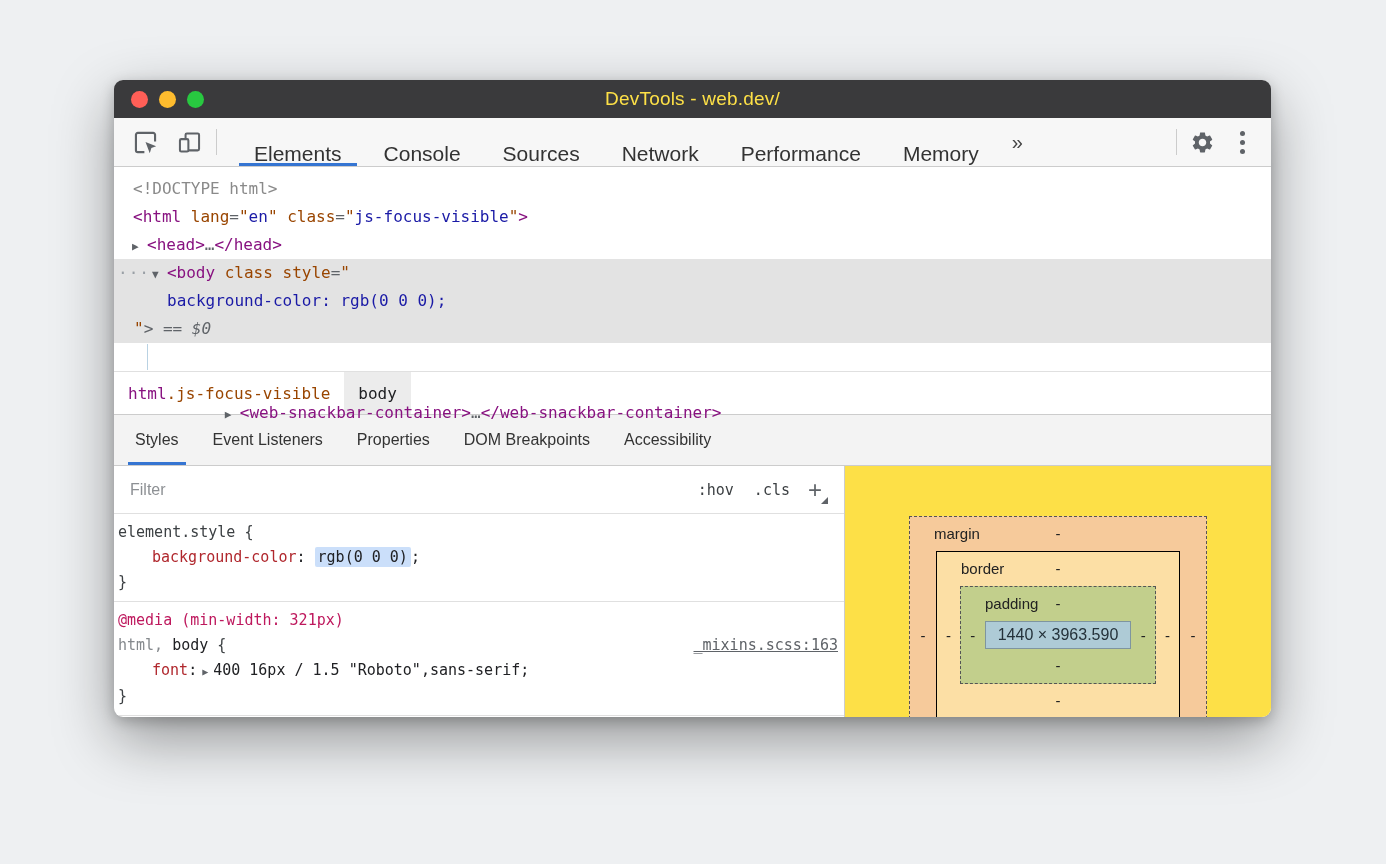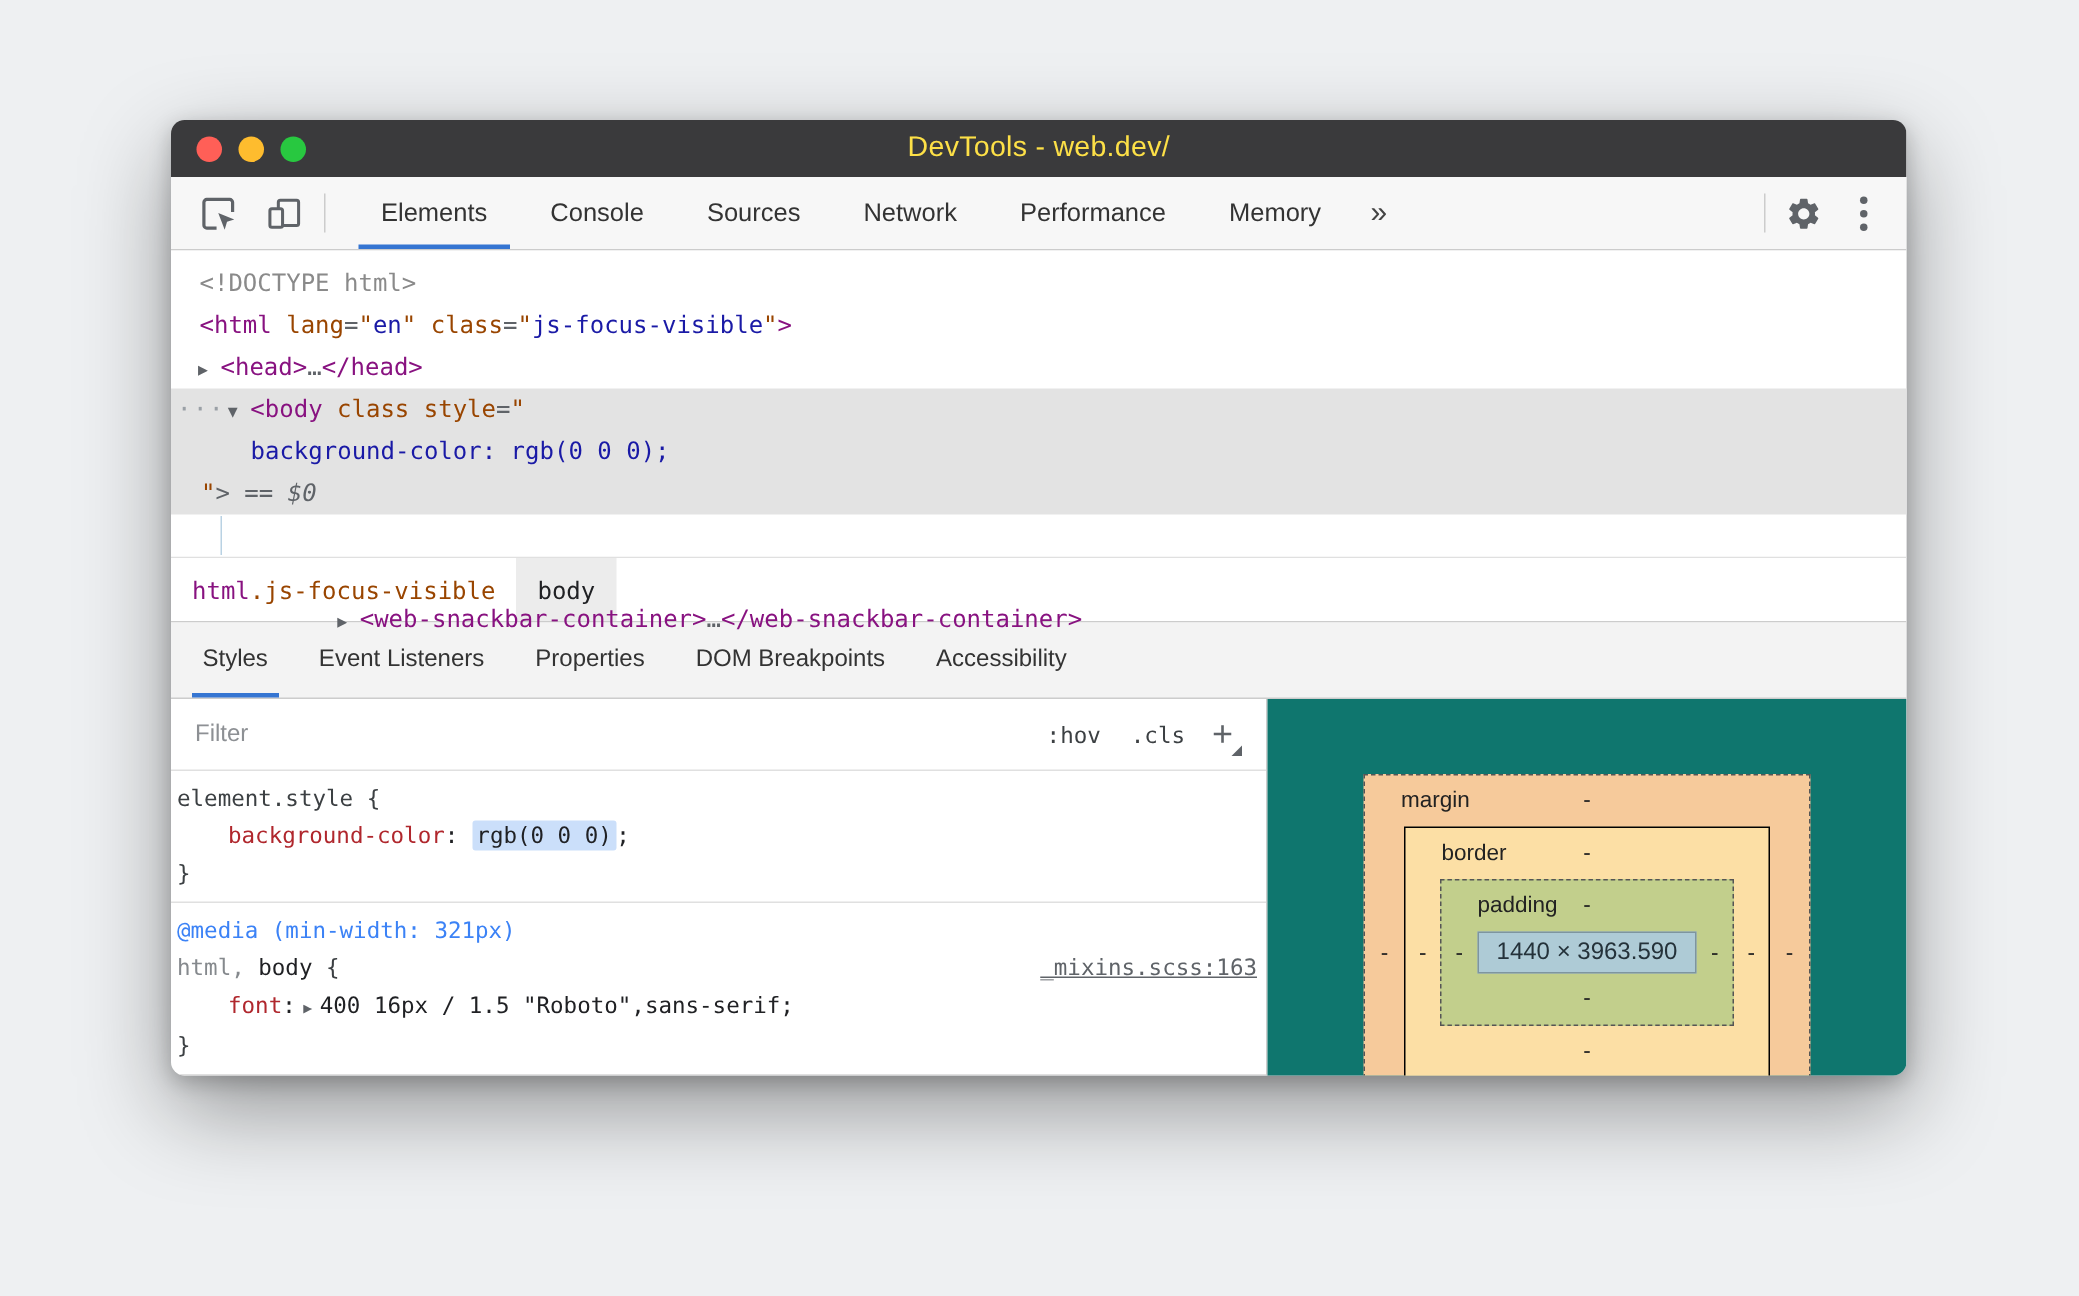--- a/index.html
+++ b/index.html
@@ -28,21 +28,21 @@
   }
   
   .toolbar {
     height:49px; background:#f7f7f7; border-bottom:1px solid #ccc;
     display:flex; align-items:stretch;
   }
   .tool-icons { display:flex; align-items:center; gap:10px; padding:0 10px 0 14px; }
   .icon-btn { width:34px; height:34px; display:flex; align-items:center; justify-content:center; border-radius:3px; }
   .vdiv { width:1px; height:26px; background:#ccc; align-self:center; }
   .tabs { display:flex; align-items:stretch; margin-left:6px; }
-  .tab { position:relative; display:flex; align-items:center; padding:0 21px; font-size:17px; color:#333; cursor:default; }
+  .tab { position:relative; display:flex; align-items:flex-end; padding:0 21px; font-size:21px; color:#333; cursor:default; }
   .tab.active::after { content:""; position:absolute; left:6px; right:6px; bottom:0; height:3px; background:#3575d2; }
   .overflow-chevrons { display:flex; align-items:center; font-size:20px; color:#444; padding:0 12px; }
   .toolbar-right { margin-left:auto; display:flex; align-items:center; gap:8px; padding-right:14px; }
   svg.glyph { display:block; }
   .kebab { display:flex; flex-direction:column; gap:4px; align-items:center; width:30px; }
   .kebab i { width:5px; height:5px; border-radius:50%; background:#5f6368; }
   
   .dom-pane { height:204px; background:#fff; padding-top:8px; font-family:"DejaVu Sans Mono", monospace; font-size:16px; position:relative; }
   .dom-line { height:28px; line-height:28px; white-space:pre; }
   .ind-a{ padding-left:19px; } .ind-b{ padding-left:18px; } .ind-c{ padding-left:4px; }
@@ -51,21 +51,21 @@
   .snackbar-row { position:relative; }
   .guide { position:absolute; left:33px; top:1px; bottom:1px; width:1px; background:#b9d2e3; }
   
   .tk-tag{ color:#881280; } .tk-attr{ color:#994500; } .tk-val{ color:#1a1aa6; }
   .tk-punc{ color:#5f6368; } .tk-gray{ color:#8a8a8a; }
   .tk-dots{ color:#9aa0a6; letter-spacing:1px; margin-right:2px; }
   .tk-arrow{ color:#5f6368; font-size:11px; display:inline-block; width:15px; }
   .tk-dollar{ color:#5f6368; font-style:italic; }
   .tk-prop{ color:#b0272d; } .tk-black{ color:#202124; }
   .tk-sel{ color:#3c4043; } .tk-selgray{ color:#85898d; }
-  .tk-media{ color:#3b82f6; }
+  .tk-media{ color:#be185d; }
   .tk-hl{ background:#cbdffa; color:#202124; padding:1px 3px; border-radius:2px; }
   .tk-sharrow{ color:#5f6368; font-size:10px; padding:0 5px; }
   
   .crumbs { height:44px; border-top:1px solid #e0e0e0; border-bottom:1px solid #ccc; background:#fff;
             display:flex; align-items:stretch; font-family:"DejaVu Sans Mono", monospace; font-size:16px; }
   .crumb { display:flex; align-items:center; padding:0 14px; white-space:pre; }
   .crumb.selected { background:#ececec; color:#202124; }
   
   .side-tabs { height:51px; background:#f3f3f3; border-bottom:1px solid #ccc; display:flex; align-items:stretch; padding-left:4px; }
   .side-tab { position:relative; display:flex; align-items:center; padding:0 17px; font-size:16px; color:#333; }
@@ -79,21 +79,21 @@
   .toggle { font-family:"DejaVu Sans Mono", monospace; font-size:15px; color:#3c4043; padding:0 10px; }
   .plus-btn { position:relative; font-size:24px; color:#5f6368; padding:0 12px 0 8px; line-height:1; }
   .plus-btn::after { content:""; position:absolute; right:6px; bottom:-2px; border-left:7px solid transparent; border-bottom:7px solid #5f6368; }
   .rule-section { padding:6px 0; border-bottom:1px solid #e0e0e0; font-family:"DejaVu Sans Mono", monospace; font-size:15px; }
   .code-line { line-height:25px; padding-left:4px; white-space:pre; }
   .code-line.prop-line { padding-left:38px; }
   .sel-line { display:flex; align-items:baseline; }
   .sel-line .left { flex:1; }
   .src-link { color:#5f6368; text-decoration:underline; padding-right:6px; white-space:nowrap; }
   
-  .metrics-pane { flex:1; background:#0f766e; position:relative; overflow:hidden;text-decoration:underline; }
+  .metrics-pane { flex:1; background:#fde047; position:relative; overflow:hidden;text-decoration:underline; }
   .box-model { position:absolute; left:64px; top:50px; width:298px; font-size:15px; color:#222; }
   .bm { border:1px dashed #555; }
   .bm.solid { border-style:solid; border-color:#000; }
   .bm-top, .bm-bottom { position:relative; height:34px; line-height:34px; }
   .bm-label { position:absolute; left:24px; top:0; }
   .bm-dash-c { display:block; text-align:center; }
   .bm-mid { display:flex; align-items:center; }
   .bm-mid .gut { flex:1; text-align:center; }
   .content-box {
     border:1px solid #7e959f; padding:4px 12px; white-space:nowrap;

